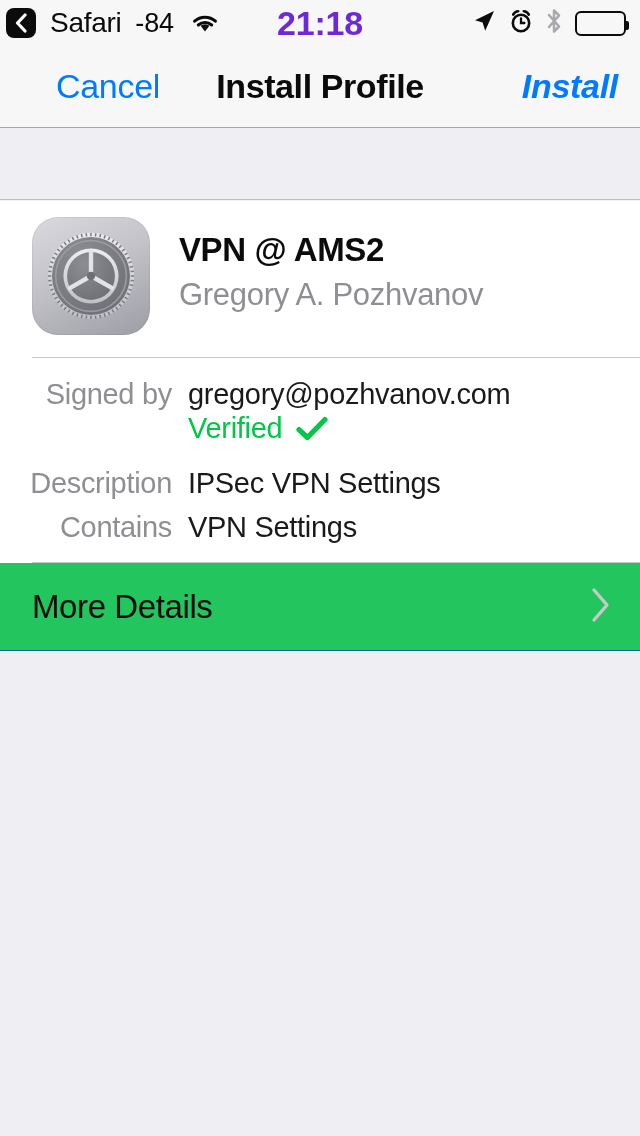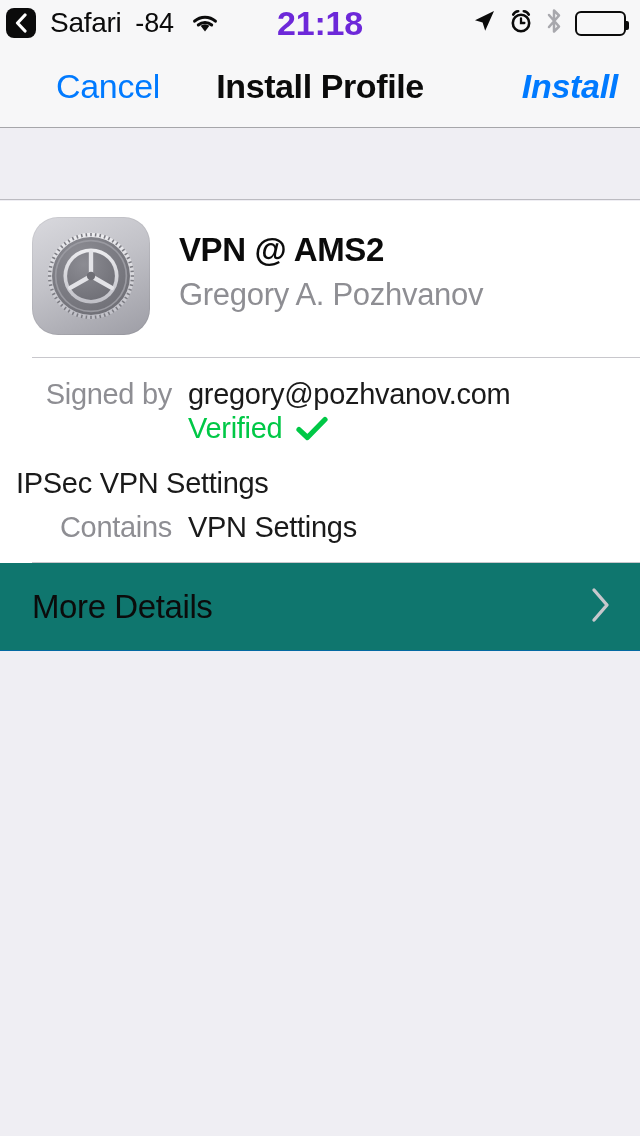--- a/index.html
+++ b/index.html
@@ -97,21 +97,21 @@
     margin-left:16px; font-size:29px; color:#1A1A1A; letter-spacing:-0.3px; line-height:44px;
   }
   .verified-line{ display:flex; align-items:center; margin-left:188px; margin-top:-4px; }
   .verified-text{ font-size:29px; font-weight:normal; color:#00C846; letter-spacing:-0.3px; }
   .verified-check{ margin-left:14px; display:flex; align-items:center; }
   .row-gap{ height:16px; }
 
   
   .more-details{
     position:absolute; top:362px; left:0; width:640px; height:87px;
-    display:flex; align-items:center; cursor:pointer; background:#0f766e;
+    display:flex; align-items:center; cursor:pointer; background:#22c55e;
   }
   .more-label{ margin-left:32px; font-size:33px; color:#0B0B0B; letter-spacing:-0.4px; }
   .chev{ position:absolute; right:28px; top:50%; transform:translateY(-50%); }
 
   
   .bottom-fill{ position:absolute; top:652px; left:0; width:640px; height:484px; background:#EFEEF3; }
 </style>
 </head>
 <body>
 
@@ -284,20 +284,21 @@
         <span class="verified-check">
           <svg width="32" height="26" viewBox="0 0 32 26">
             <path d="M3 13.6 L11.4 21.5 L29 3.5" fill="none" stroke="#00C846" stroke-width="5.2" stroke-linecap="round" stroke-linejoin="round"></path>
           </svg>
         </span>
       </div>
 
       <div class="row-gap"></div>
 
       <div class="row">
+        <div class="row-label">Description</div>
         <div class="row-value">IPSec VPN Settings</div>
       </div>
 
       <div class="row">
         <div class="row-label">Contains</div>
         <div class="row-value">VPN Settings</div>
       </div>
     </div>
 
     <div class="sep sep-2"></div>

